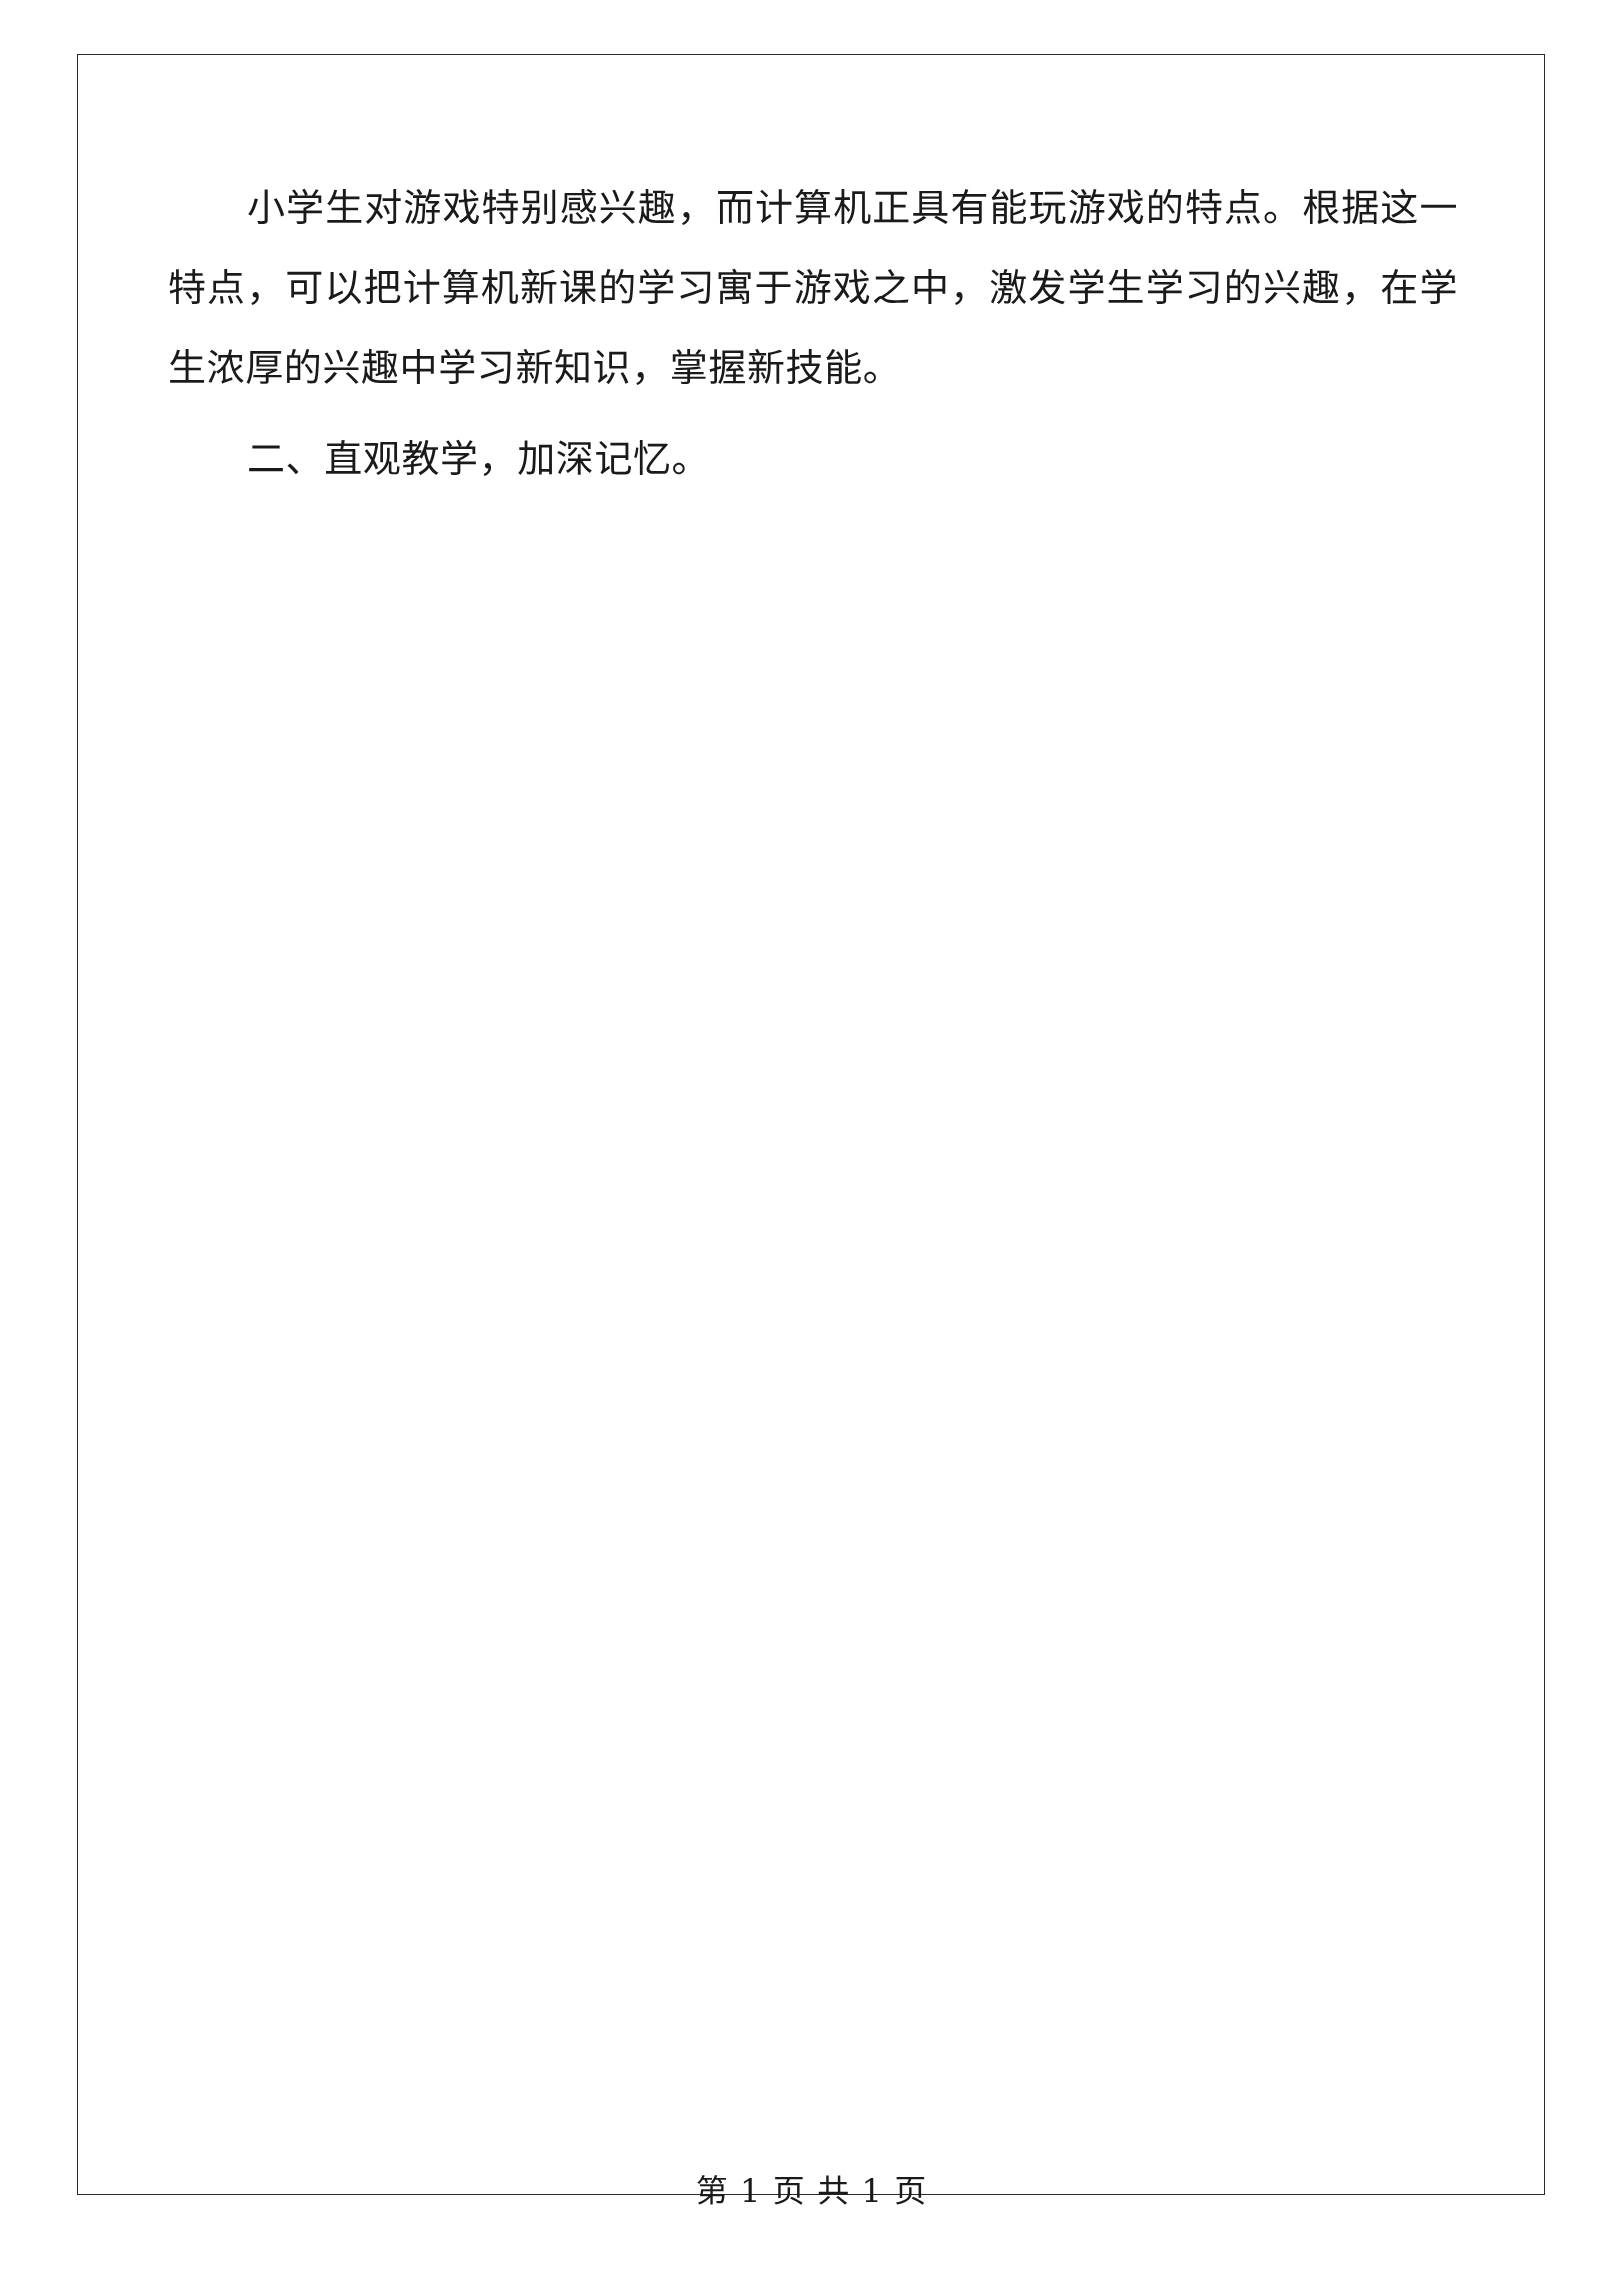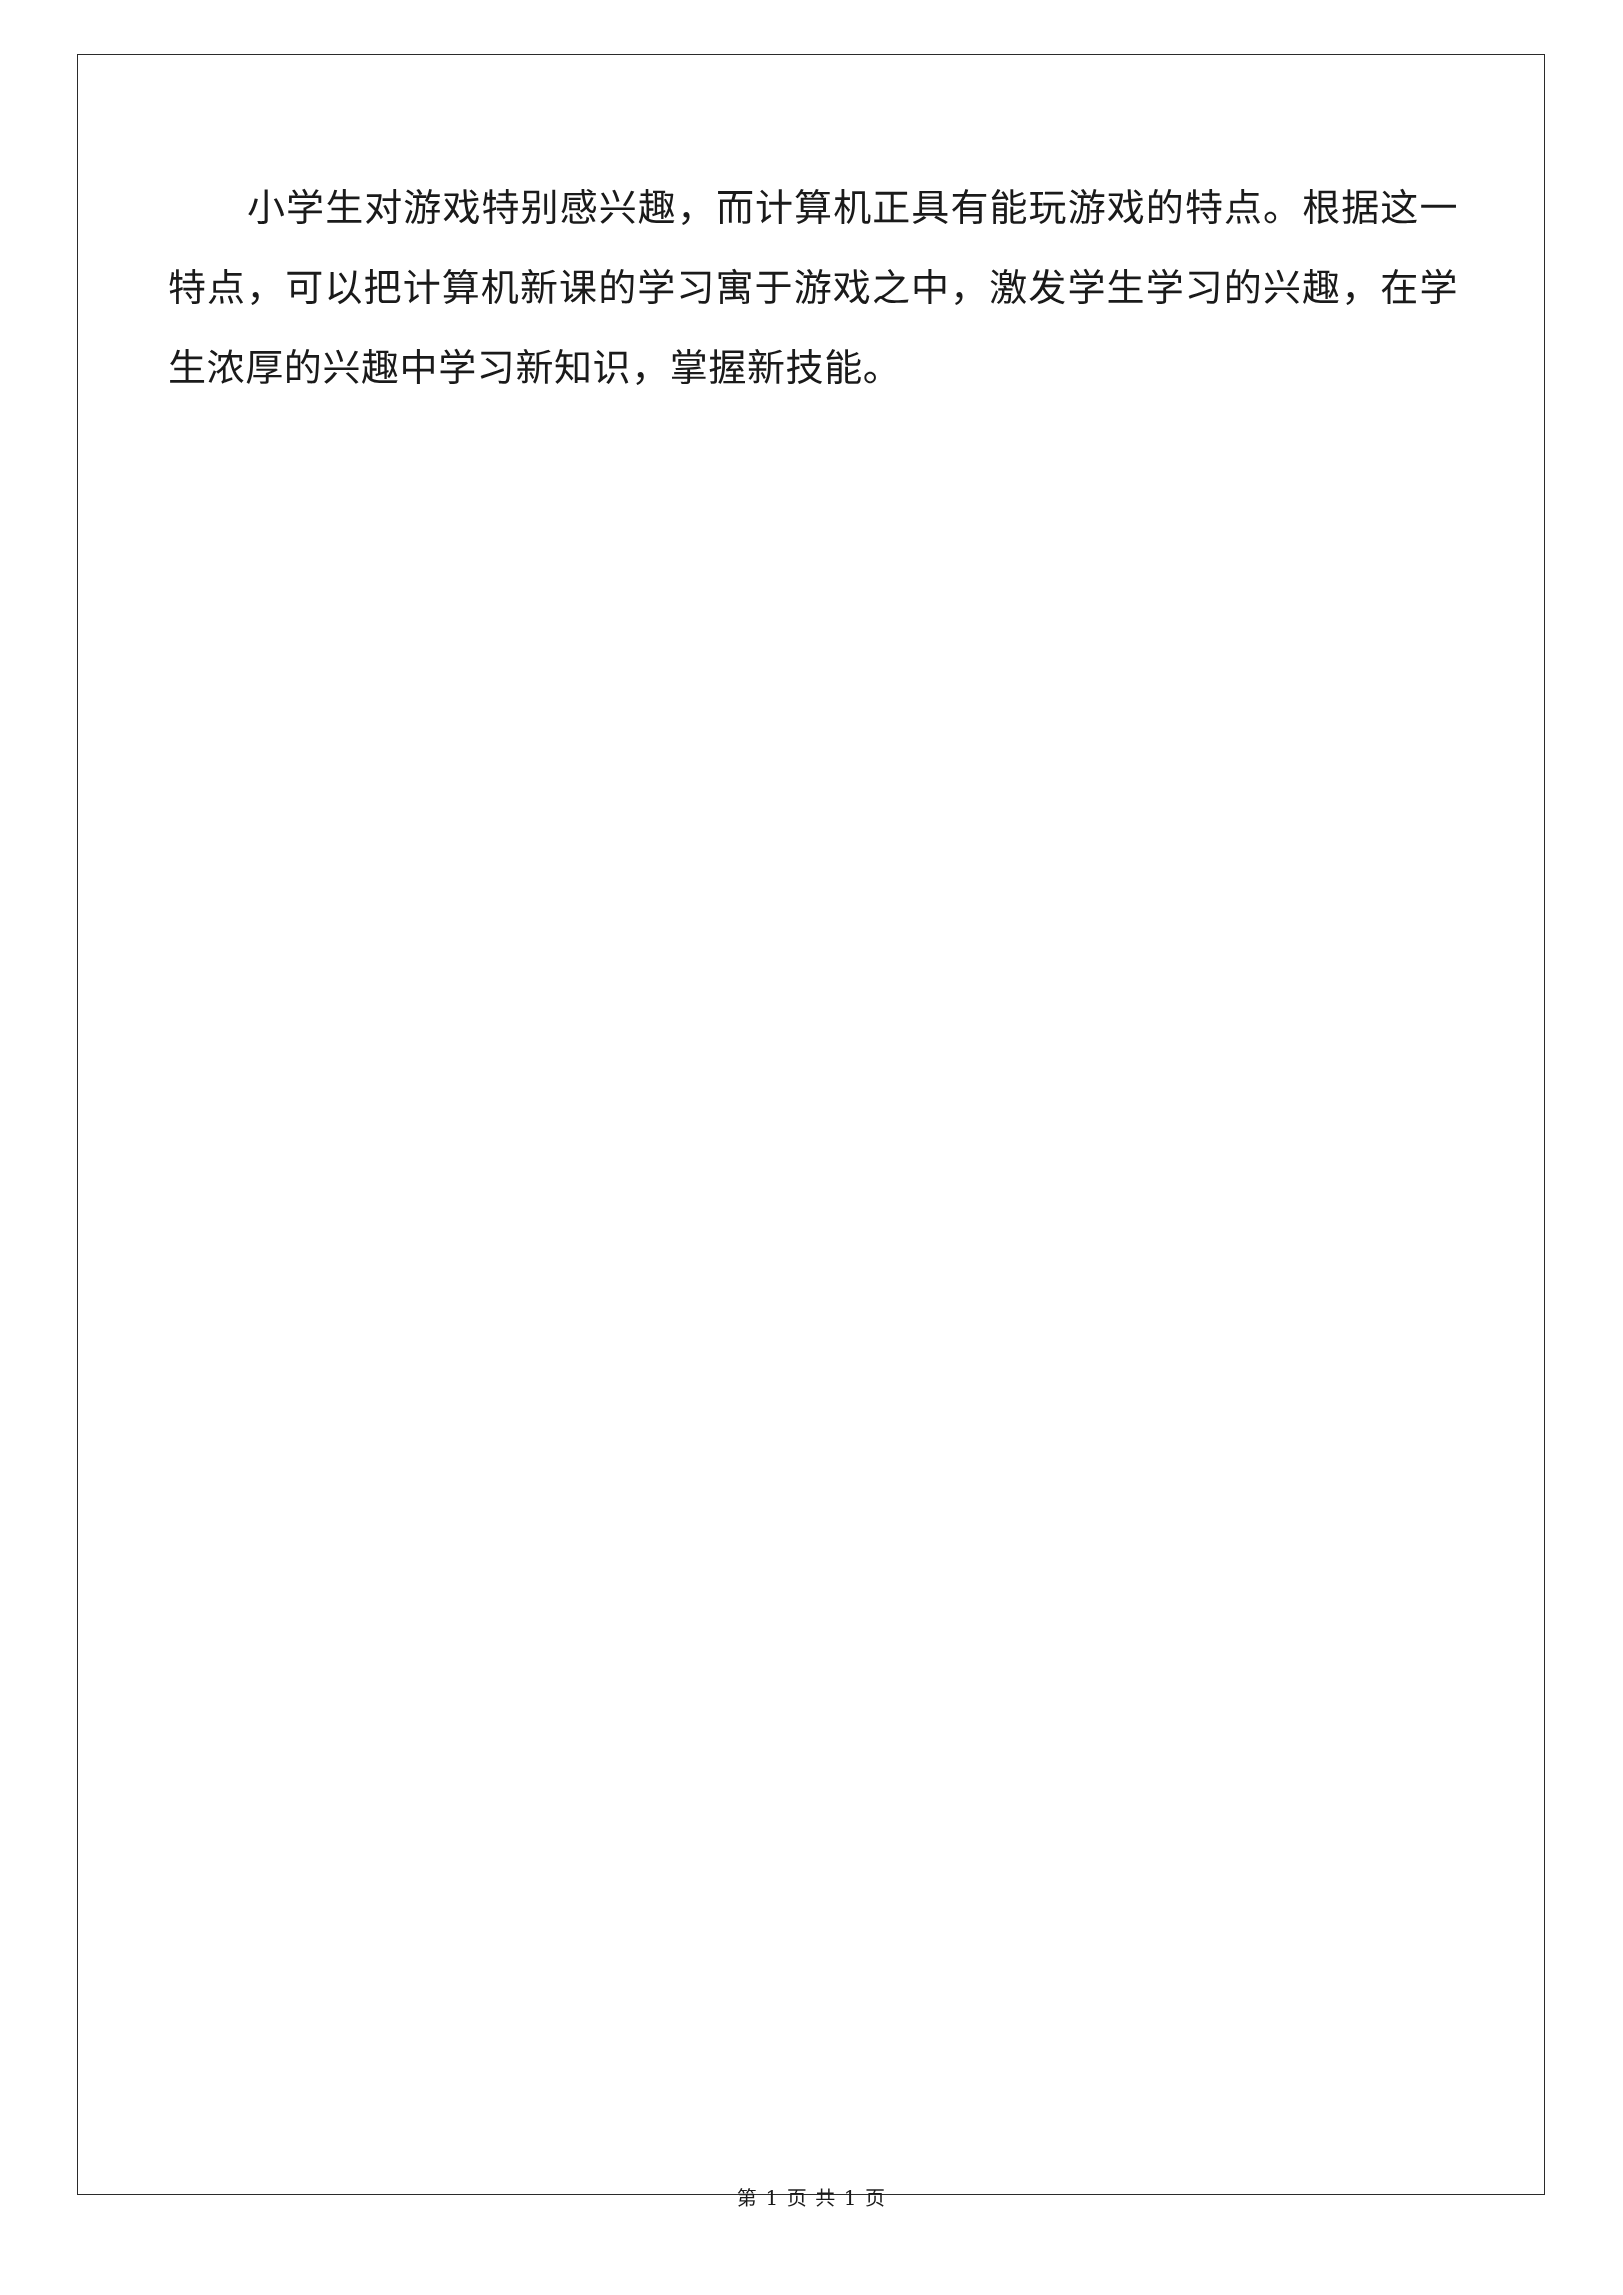--- a/index.html
+++ b/index.html
@@ -48,31 +48,32 @@
   }
   .para.last {
     margin-bottom: 0;
   }
   .footer {
     position: absolute;
     left: 0;
     right: 0;
     bottom: 84px;
     text-align: center;
-    font-size: 20px;
+    font-size: 32px;
     color: #1a1a1a;
     letter-spacing: 1.1px;
     font-family: "DejaVu Serif", "Liberation Serif", serif;
   }
 </style>
 </head>
 <body>
 
 <div class="page">
   <div class="page-border"></div>
 
   <div class="content">
     <p class="para">小学生对游戏特别感兴趣，而计算机正具有能玩游戏的特点。根据这一特点，可以把计算机新课的学习寓于游戏之中，激发学生学习的兴趣，在学生浓厚的兴趣中学习新知识，掌握新技能。</p>
+    <p class="para">二、直观教学，加深记忆。</p>
   </div>
 
   <div class="footer">第 1 页  共 1 页</div>
 </div>
 
 
 </body></html>

